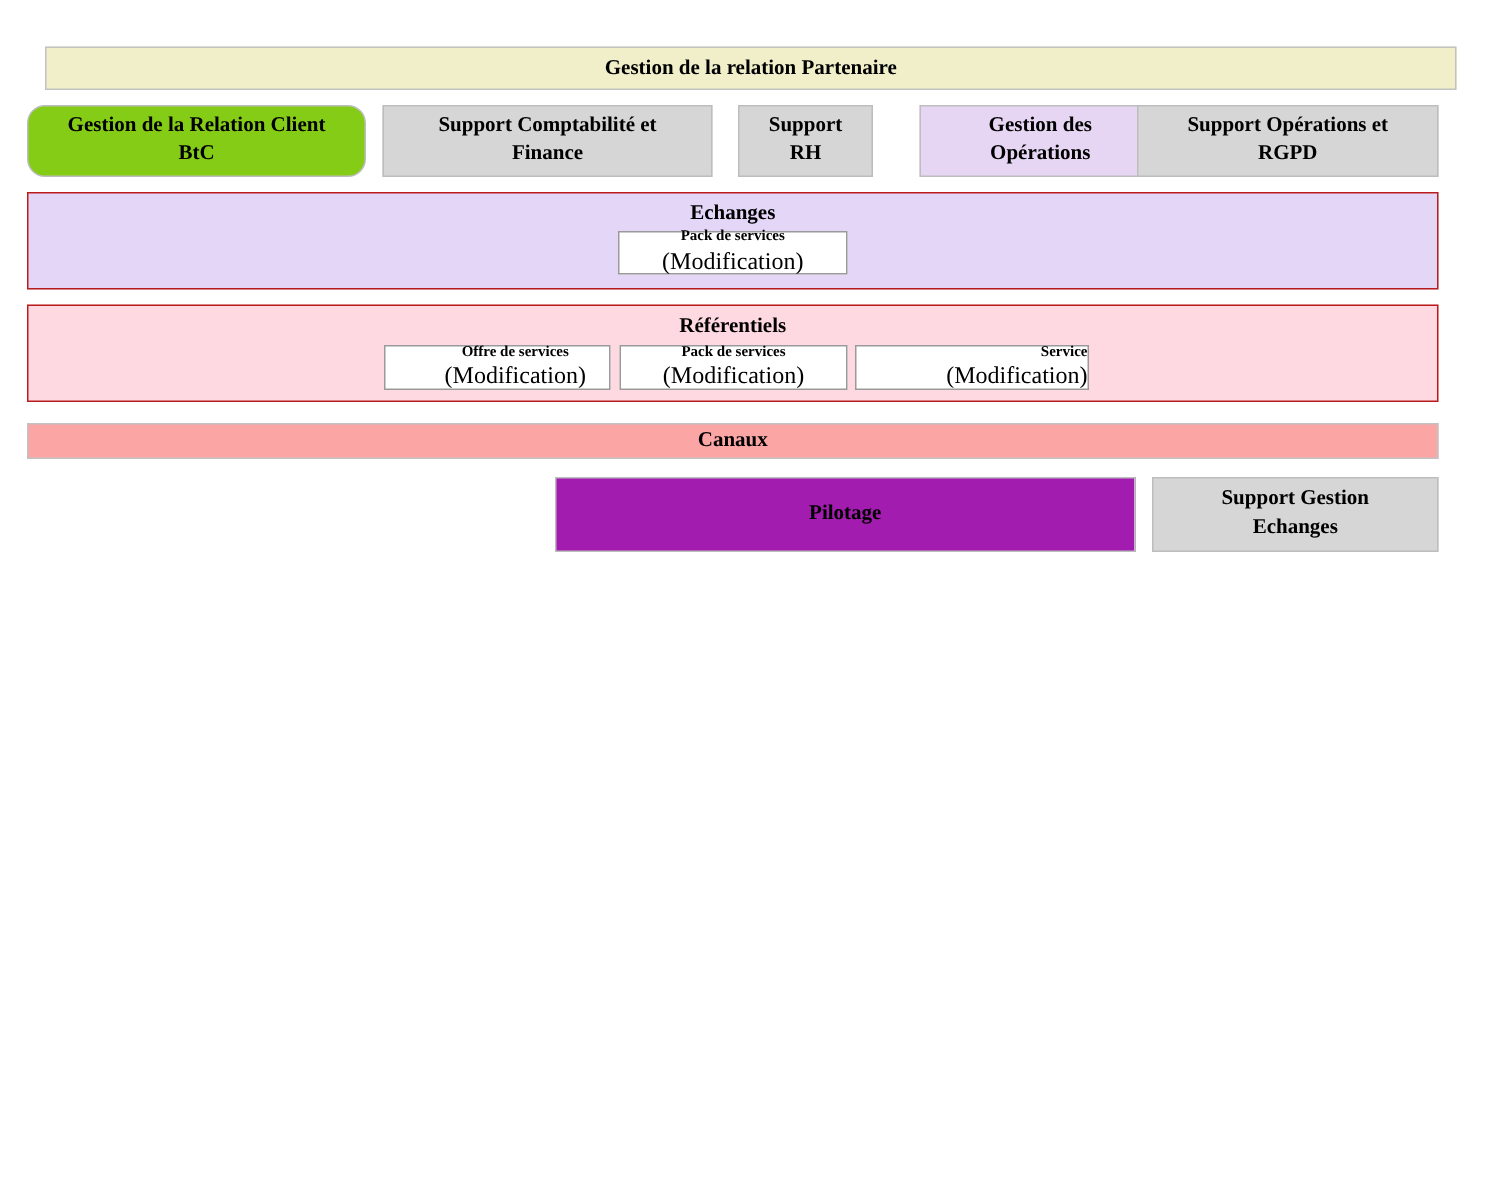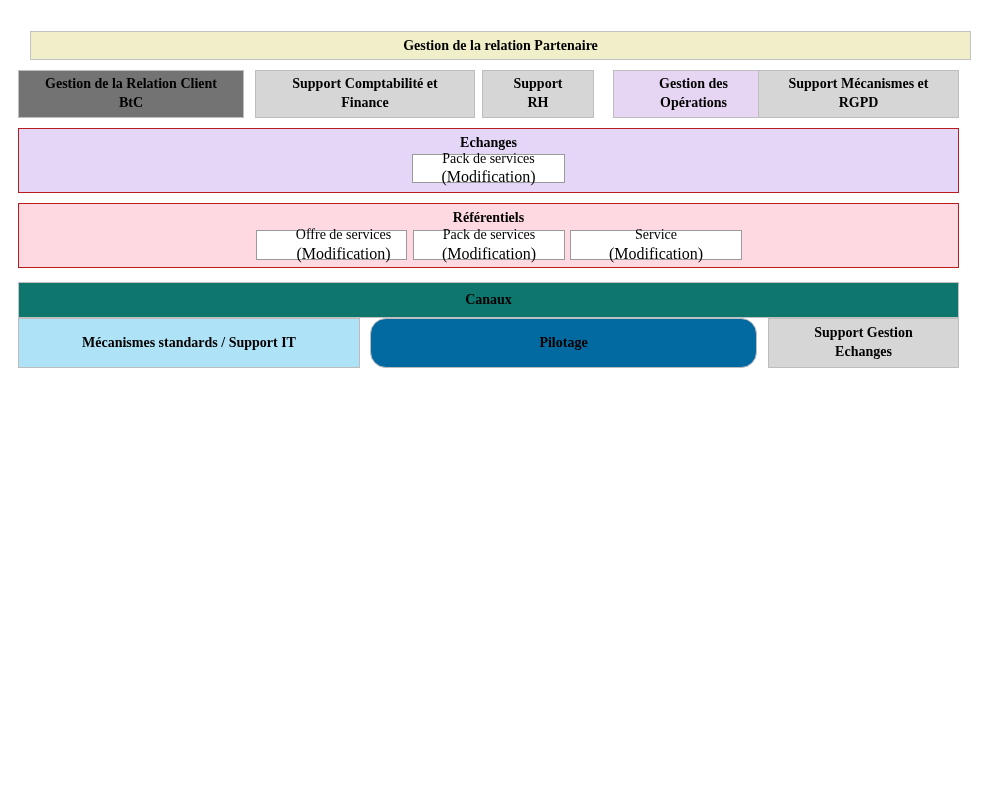--- a/index.html
+++ b/index.html
@@ -47,65 +47,64 @@
   .card {
     position: absolute;
     background: #ffffff;
     border: 1px solid #9a9a9a;
     display: flex;
     flex-direction: column;
     align-items: center;
     justify-content: center;
     text-align: center;
   }
-  .card-title { font-weight: normal; font-size: 14px; line-height: 1.25; }
+  .card-title { font-weight: bold; font-size: 10px; line-height: 1.25; }
   .card-sub { font-weight: normal; font-size: 16px; line-height: 1.25; }
 </style>
 </head>
 <body>
 
 <div class="canvas">
 
   <div class="band" style="left: 18px; top: 31px; width: 941px; height: 29px; background-color: rgb(240, 239, 202); margin-left: 12px;">Gestion de la relation Partenaire</div>
 
-  <div class="block" style="left: 18px; top: 70px; width: 226px; height: 48px; background-color: #737373;">Gestion de la Relation Client
+  <div class="block" style="left: 18px; top: 70px; width: 226px; height: 48px; background-color: #84cc16; border-radius: 12px;">Gestion de la Relation Client
 BtC</div>
   <div class="block" style="left: 255px; top: 70px; width: 220px; height: 48px; background-color: rgb(214, 214, 214);">Support Comptabilité et
 Finance</div>
-  <div class="block" style="left: 482px; top: 70px; width: 112px; height: 48px; background-color: rgb(214, 214, 214);">Support
+  <div class="block" style="left: 492px; top: 70px; width: 90px; height: 48px; background-color: rgb(214, 214, 214);">Support
 RH</div>
   <div class="block" style="left: 587px; top: 70px; width: 161px; height: 48px; background-color: rgb(231, 214, 243); margin-left: 26px;">Gestion des
 Opérations</div>
-  <div class="block" style="left: 758px; top: 70px; width: 201px; height: 48px; background-color: rgb(214, 214, 214);">Support Mécanismes et
+  <div class="block" style="left: 758px; top: 70px; width: 201px; height: 48px; background-color: rgb(214, 214, 214);">Support Opérations et
 RGPD</div>
 
   <div class="section" style="left: 18px; top: 128px; width: 941px; height: 65px; background-color: rgb(228, 214, 247);">
     <div class="section-title">Echanges</div>
     <div class="card" style="left:393px; top:25px; width:153px; height:29px;">
       <div class="card-title">Pack de services</div>
       <div class="card-sub">(Modification)</div>
     </div>
   </div>
 
   <div class="section" style="left: 18px; top: 203px; width: 941px; height: 65px; background-color: rgb(255, 217, 225);">
     <div class="section-title">Référentiels</div>
     <div class="card" style="left:237px; top:26px; width:151px; height:30px;padding-left:24px;">
       <div class="card-title">Offre de services</div>
       <div class="card-sub">(Modification)</div>
     </div>
     <div class="card" style="left:394px; top:26px; width:152px; height:30px;">
       <div class="card-title">Pack de services</div>
       <div class="card-sub">(Modification)</div>
     </div>
-    <div class="card" style="left:551px; top:26px; width:172px; height:30px;">
+    <div class="card" style="left:551px; top:26px; width:156px; height:30px;align-items:flex-end;">
       <div class="card-title">Service</div>
       <div class="card-sub">(Modification)</div>
     </div>
   </div>
 
-  <div class="band" style="left: 18px; top: 282px; width: 941px; height: 36px; background-color: #0f766e;">Canaux</div>
+  <div class="band" style="left: 18px; top: 282px; width: 941px; height: 24px; background-color: #fca5a5;">Canaux</div>
 
-  <div class="block" style="left: 18px; top: 318px; width: 342px; height: 50px; background-color: rgb(174, 227, 247);">Mécanismes standards / Support IT</div>
-  <div class="block" style="left: 370px; top: 318px; width: 387px; height: 50px; background-color: #0369a1; border-radius: 16px;">Pilotage</div>
+  <div class="block" style="left: 370px; top: 318px; width: 387px; height: 50px; background-color: #a21caf;">Pilotage</div>
   <div class="block" style="left: 768px; top: 318px; width: 191px; height: 50px; background-color: rgb(214, 214, 214);">Support Gestion
 Echanges</div>
 
 </div>
 
 </body></html>

